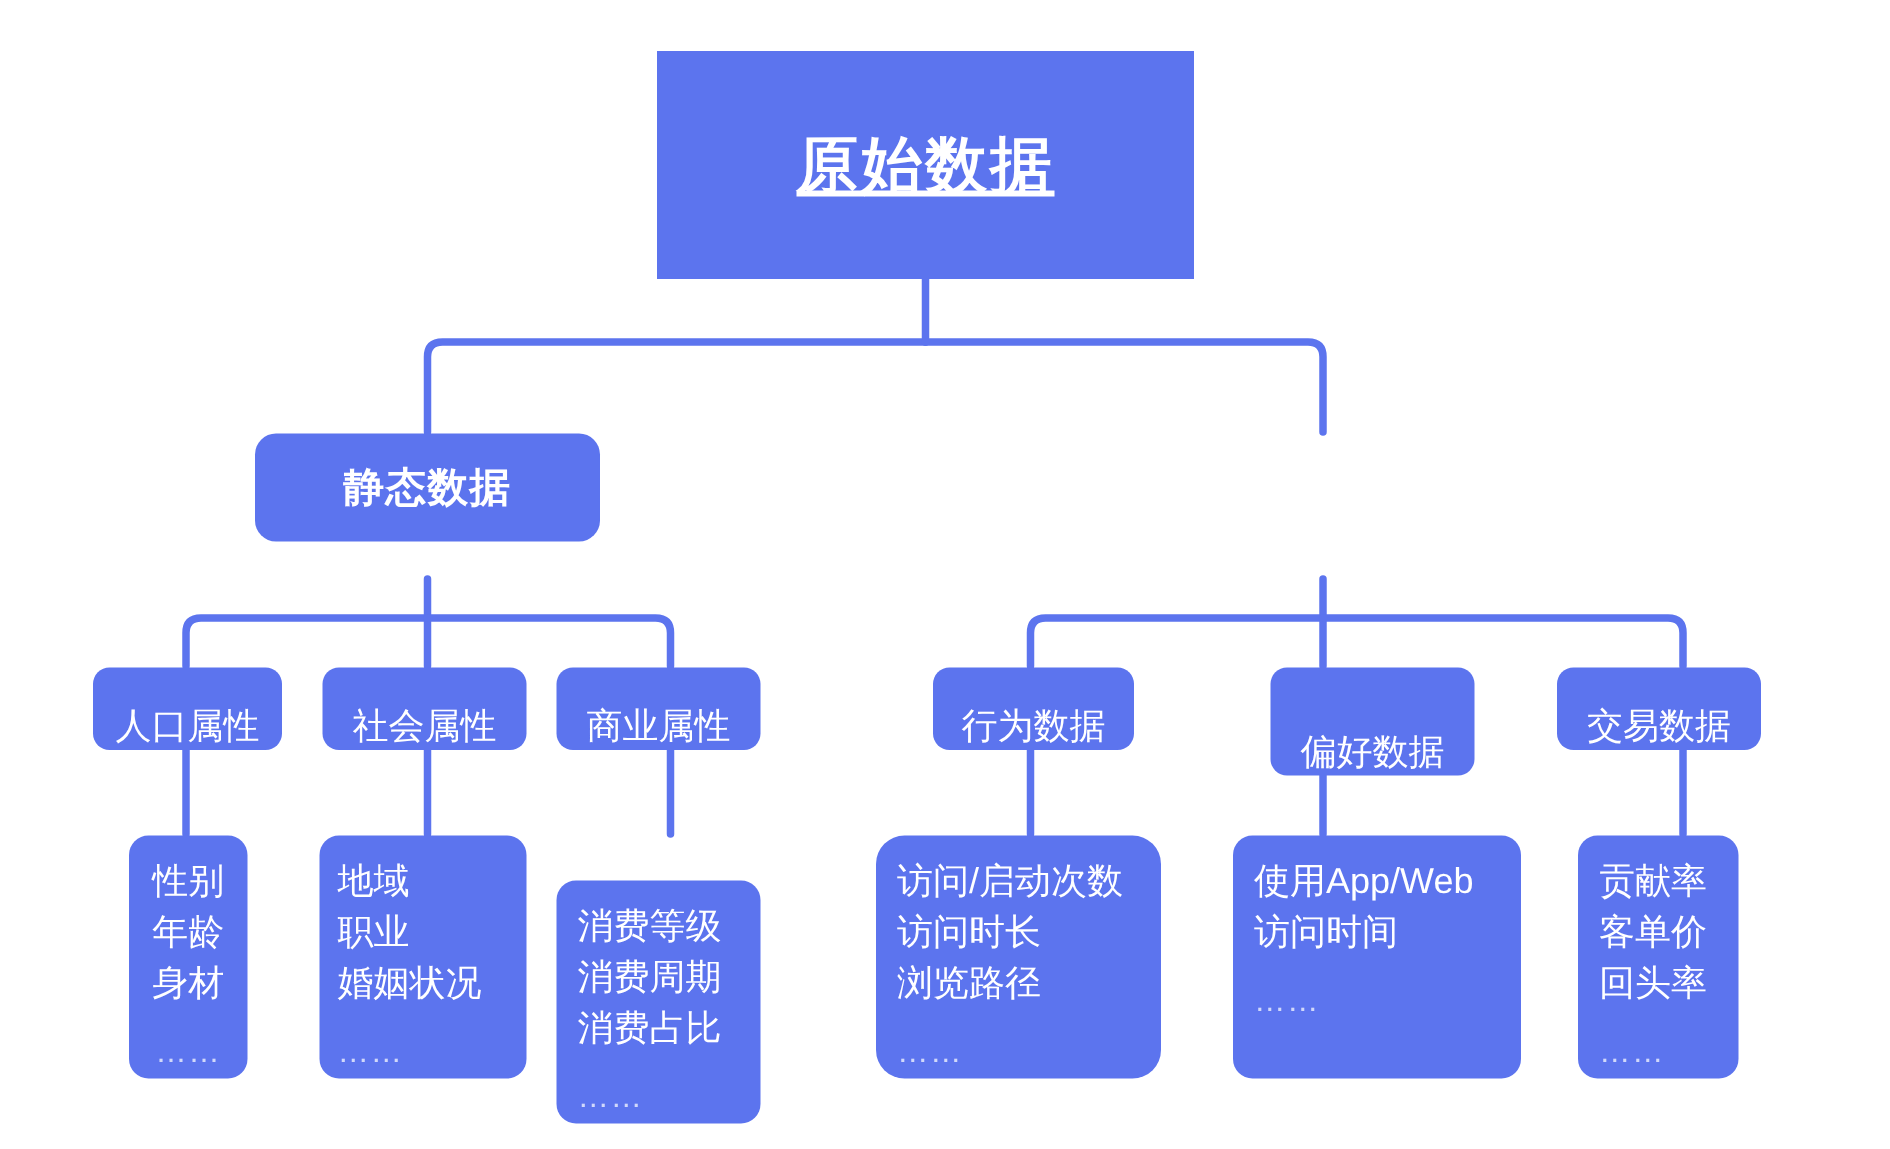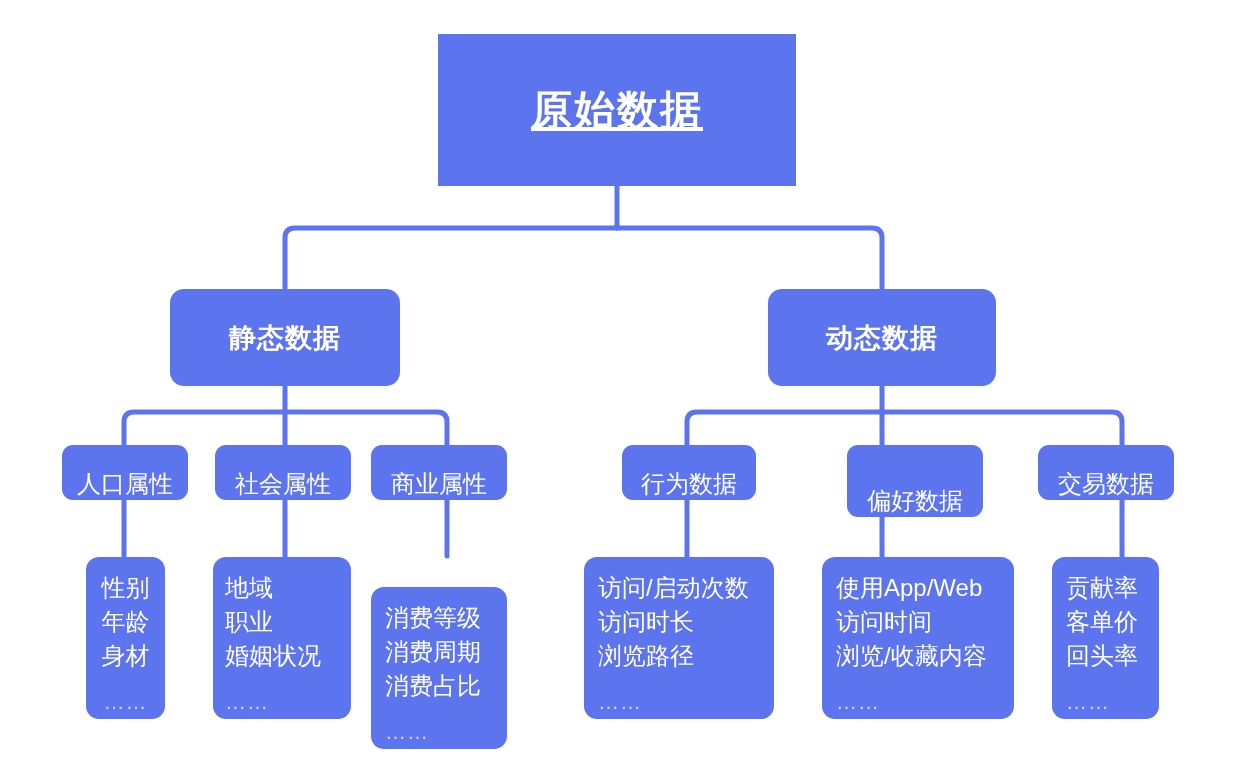--- a/index.html
+++ b/index.html
@@ -107,27 +107,24 @@
       <path d="M 687,500 L 687,556"></path>
       <path d="M 882,500 L 882,556"></path>
       <path d="M 1122,500 L 1122,556"></path>
     </g>
   </svg>
 
   <div class="node n-root" style="left:438px; top:34px; width:358px; height:152px;text-decoration:underline;">
     <span>原始数据</span>
   </div>
 
-  <div class="node n-l2" style="left:170px; top:289px; width:230px; height:97px;">
+  <div class="node n-l2" style="left:170px; top:289px; width:230px; height:72px;">
     <span>静态数据</span>
   </div>
 
-  <div class="node n-l2" style="left:768px; top:289px; width:228px; height:97px;">
-    <span>动态数据</span>
-  </div>
 
   <div class="node n-l3" style="left:62px; top:445px; width:126px; height:55px;">
     <span>人口属性</span>
   </div>
 
   <div class="node n-l3" style="left:215px; top:445px; width:136px; height:55px;">
     <span>社会属性</span>
   </div>
 
   <div class="node n-l3" style="left:371px; top:445px; width:136px; height:55px;">
@@ -160,31 +157,30 @@
     <span class="leaf-ellipsis">……</span>
   </div>
 
   <div class="node n-leaf" style="left:371px; top:587px; width:136px; height:162px;">
     <span class="leaf-line">消费等级</span>
     <span class="leaf-line">消费周期</span>
     <span class="leaf-line">消费占比</span>
     <span class="leaf-ellipsis">……</span>
   </div>
 
-  <div class="node n-leaf" style="left:584px; top:557px; width:190px; height:162px;">
+  <div class="node n-leaf" style="left:584px; top:557px; width:190px; height:162px;border-radius:19px;">
     <span class="leaf-line">访问/启动次数</span>
     <span class="leaf-line">访问时长</span>
     <span class="leaf-line">浏览路径</span>
     <span class="leaf-ellipsis">……</span>
   </div>
 
   <div class="node n-leaf" style="left:822px; top:557px; width:192px; height:162px;">
     <span class="leaf-line">使用App/Web</span>
     <span class="leaf-line">访问时间</span>
-    <span class="leaf-line">浏览/收藏内容</span>
     <span class="leaf-ellipsis">……</span>
   </div>
 
   <div class="node n-leaf" style="left:1052px; top:557px; width:107px; height:162px;">
     <span class="leaf-line">贡献率</span>
     <span class="leaf-line">客单价</span>
     <span class="leaf-line">回头率</span>
     <span class="leaf-ellipsis">……</span>
   </div>
 

